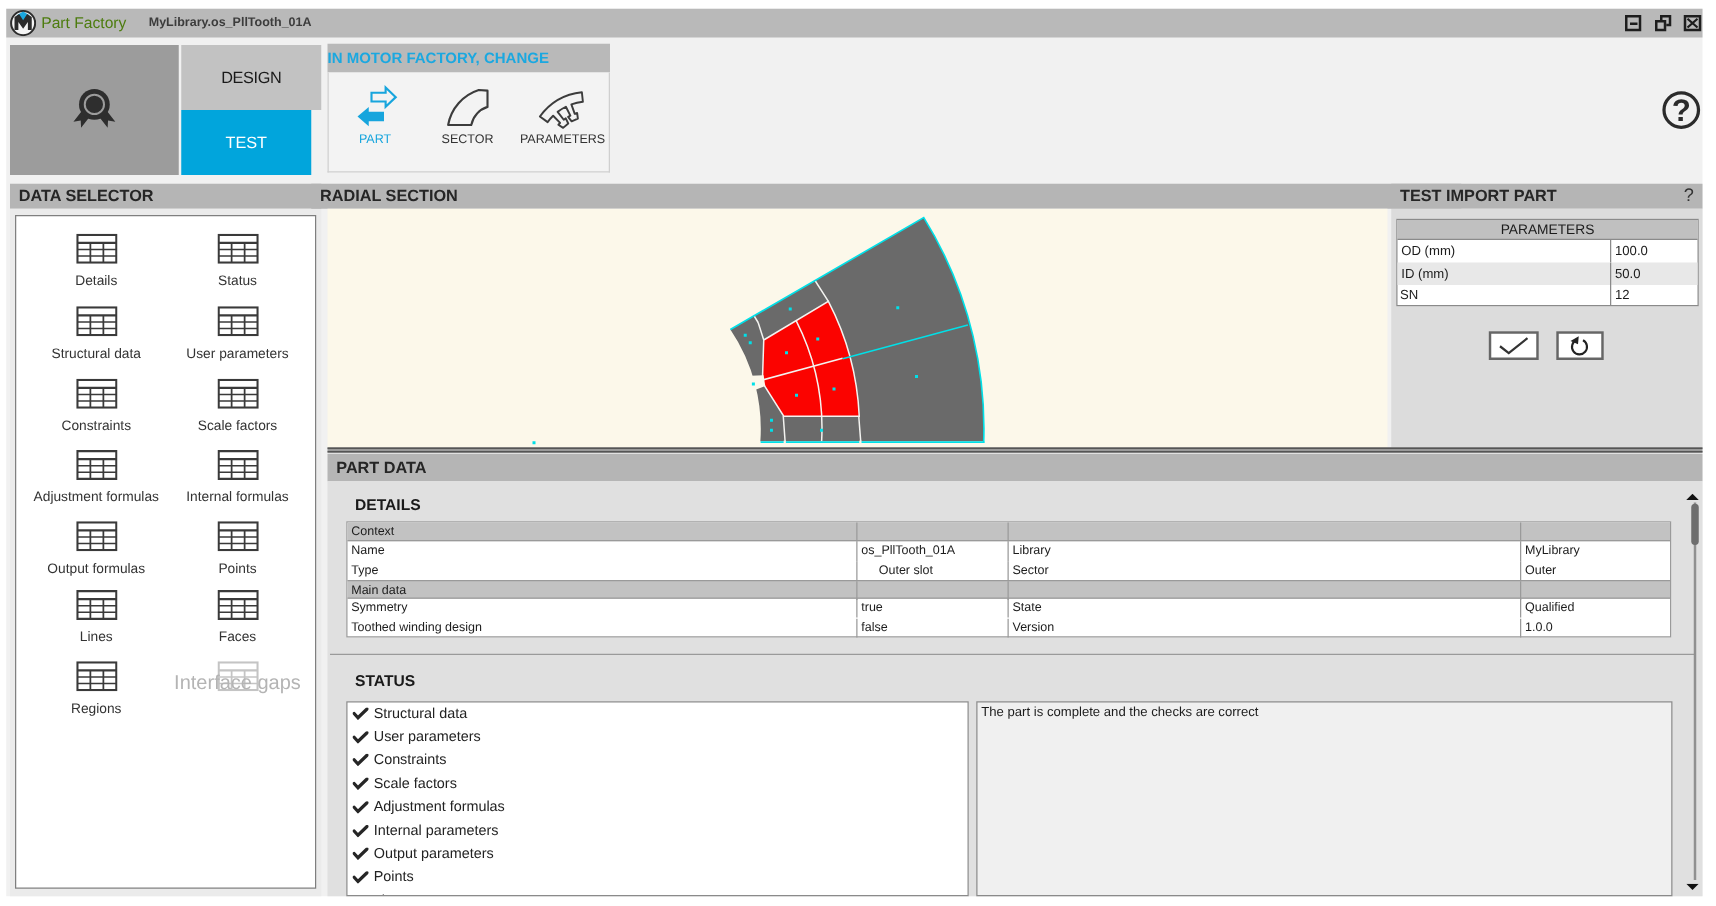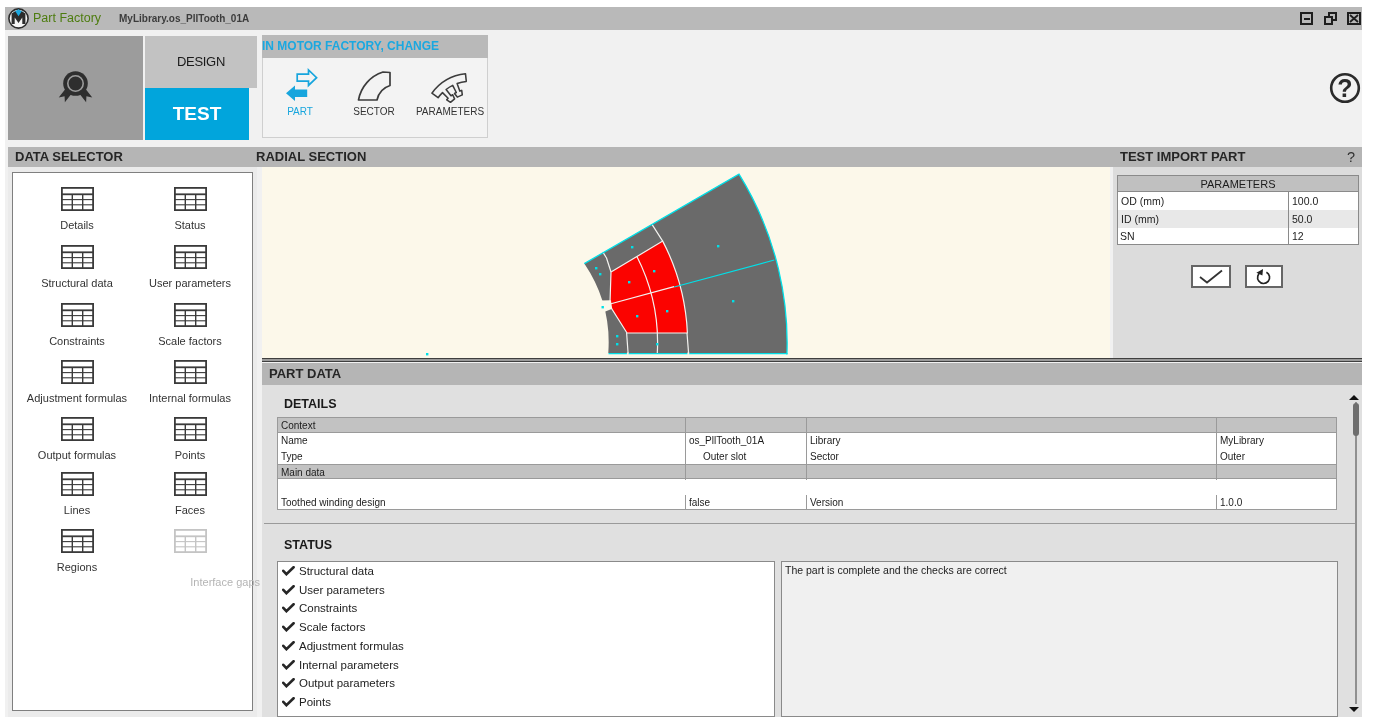--- a/index.html
+++ b/index.html
@@ -31,21 +31,21 @@
   <g transform="translate(14.5,24) rotate(38)">
       <path d="M-3.9,-4 L3.9,-4 L3.9,12.5 L0,8 L-3.9,12.5 Z" fill="#2e2e2e"></path>
     </g>
   <g transform="translate(26.5,24) rotate(-38)">
       <path d="M-3.9,-4 L3.9,-4 L3.9,12.5 L0,8 L-3.9,12.5 Z" fill="#2e2e2e"></path>
     </g>
   <circle cx="20.5" cy="17.5" r="12.3" fill="#2e2e2e"></circle>
   <circle cx="20.5" cy="17.5" r="7.7" fill="none" stroke="#9c9c9c" stroke-width="1.6"></circle>
 </svg>
 <div class="abs" style="left:145px;top:36px;width:112px;height:52px;background:#c2c2c2;text-align:center;line-height:52px;font-weight:normal;font-size:13px;letter-spacing:-0.3px;color:#1a1a1a">DESIGN</div>
-<div class="abs" style="left:145px;top:88px;width:104px;height:52px;background:#01a5dc;text-align:center;line-height:52px;font-weight:bold;font-size:19px;color:#fff">TEST</div>
+<div class="abs" style="left:145px;top:88px;width:104px;height:52px;background:#01a5dc;text-align:center;line-height:52px;font-weight:normal;font-size:13px;color:#fff">TEST</div>
 
 <div class="abs" style="left:262px;top:35px;width:226px;height:23px;background:#b9b9b9;text-align:left;line-height:23px;font-weight:bold;font-size:12px;color:#1ba8e0">IN MOTOR FACTORY, CHANGE</div>
 <div class="abs" style="left:262px;top:58px;width:226px;height:80px;background:#f3f3f3;border:1px solid #cfcfcf;border-top:none"></div>
 
 <svg class="abs" style="left:283px;top:68px" width="36" height="34" viewBox="0 0 36 34">
   <path d="M14.2,6.2 L25.5,6.2 L25.5,2 L33.6,9.7 L25.5,17.4 L25.5,13.2 L14.2,13.2 Z" fill="none" stroke="#17a5dd" stroke-width="1.7"></path>
   <path d="M24.2,21.4 L12,21.4 L12,17.5 L3,25.2 L12,32.9 L12,29 L24.2,29 Z" fill="#17a5dd"></path>
 </svg>
 <div class="abs" style="left:270px;top:106px;width:60px;text-align:center;font-size:10px;color:#17a5dd">PART</div>
 
@@ -215,21 +215,21 @@
     <svg class="abs" style="left:160.5px;top:355.5px" width="33" height="24" viewBox="0 0 33 24">
       <g stroke="#c4c4c4" fill="none">
         <rect x="0.9" y="0.9" width="31.2" height="22.2" stroke-width="1.8"></rect>
         <line x1="1" y1="7.3" x2="32" y2="7.3" stroke-width="1.8"></line>
         <line x1="1" y1="12.6" x2="32" y2="12.6" stroke-width="1.1"></line>
         <line x1="1" y1="17.8" x2="32" y2="17.8" stroke-width="1.1"></line>
         <line x1="11.3" y1="7.3" x2="11.3" y2="23" stroke-width="1.4"></line>
         <line x1="21.7" y1="7.3" x2="21.7" y2="23" stroke-width="1.4"></line>
       </g>
     </svg>
-    <div class="abs" style="left:107px;top:403px;width:140px;text-align:right;font-size:11px;color:#b4b4b4">Interface gaps</div>
+    <div class="abs" style="left:107px;top:365px;width:140px;text-align:center;font-size:16px;color:#b4b4b4">Interface gaps</div>
   </div>
 
 <div class="hdr" style="left:249px;top:147px;width:920px;height:20px">RADIAL SECTION</div>
 <div class="abs" style="left:262px;top:167px;width:848px;height:190.5px;background:#fcf8ea;overflow:hidden">
 <svg width="848" height="190.5" viewBox="0 0 848 190.5">
   <clipPath id="cutg">
         <rect x="0" y="0" width="848" height="185.9"></rect>
       </clipPath>
   <g clip-path="url(#cutg)">
   <path d="M322.3,96.6 L477.0,7.1 A320.5,320.5 0 0 1 523.9,203.9 L346.1,188.4 A142.0,142.0 0 0 0 322.3,96.6 Z" fill="#6a6a6a"></path>
@@ -309,20 +309,26 @@
       <span style="position:absolute;left:407px;width:121px;height:15.3px;line-height:15px;padding-left:17px;border-left:1px solid #9a9a9a;overflow:hidden">Outer slot</span>
       <span style="position:absolute;left:528px;width:410px;height:15.3px;line-height:15px;padding-left:3px;border-left:1px solid #9a9a9a;overflow:hidden">Sector</span>
       <span style="position:absolute;left:938px;width:120px;height:15.3px;line-height:15px;padding-left:3px;border-left:1px solid #9a9a9a;overflow:hidden">Outer</span>
     </div>
     <div style="position:absolute;left:0;top:45.9px;width:100%;height:15.3px;background:#c2c2c2;border-top:1px solid #9a9a9a;border-bottom:1px solid #9a9a9a">
       <span style="position:absolute;left:0px;width:407px;height:15.3px;line-height:15px;padding-left:3px;overflow:hidden">Main data</span>
       <span style="position:absolute;left:407px;width:121px;height:15.3px;line-height:15px;padding-left:3px;border-left:1px solid #9a9a9a;overflow:hidden"></span>
       <span style="position:absolute;left:528px;width:410px;height:15.3px;line-height:15px;padding-left:3px;border-left:1px solid #9a9a9a;overflow:hidden"></span>
       <span style="position:absolute;left:938px;width:120px;height:15.3px;line-height:15px;padding-left:3px;border-left:1px solid #9a9a9a;overflow:hidden"></span>
     </div>
+    <div style="position:absolute;left:0;top:61.2px;width:100%;height:15.3px;border-bottom:none">
+      <span style="position:absolute;left:0px;width:407px;height:15.3px;line-height:15px;padding-left:3px;overflow:hidden">Symmetry</span>
+      <span style="position:absolute;left:407px;width:121px;height:15.3px;line-height:15px;padding-left:3px;border-left:1px solid #9a9a9a;overflow:hidden">true</span>
+      <span style="position:absolute;left:528px;width:410px;height:15.3px;line-height:15px;padding-left:3px;border-left:1px solid #9a9a9a;overflow:hidden">State</span>
+      <span style="position:absolute;left:938px;width:120px;height:15.3px;line-height:15px;padding-left:3px;border-left:1px solid #9a9a9a;overflow:hidden">Qualified</span>
+    </div>
     <div style="position:absolute;left:0;top:76.5px;width:100%;height:15.3px;border-bottom:none">
       <span style="position:absolute;left:0px;width:407px;height:15.3px;line-height:15px;padding-left:3px;overflow:hidden">Toothed winding design</span>
       <span style="position:absolute;left:407px;width:121px;height:15.3px;line-height:15px;padding-left:3px;border-left:1px solid #9a9a9a;overflow:hidden">false</span>
       <span style="position:absolute;left:528px;width:410px;height:15.3px;line-height:15px;padding-left:3px;border-left:1px solid #9a9a9a;overflow:hidden">Version</span>
       <span style="position:absolute;left:938px;width:120px;height:15.3px;line-height:15px;padding-left:3px;border-left:1px solid #9a9a9a;overflow:hidden">1.0.0</span>
     </div>
   </div>
 <div class="abs" style="left:264px;top:523px;width:1092px;height:1px;background:#9a9a9a"></div>
 <div class="abs" style="left:284px;top:538px;font-size:12.5px;font-weight:bold;color:#1a1a1a">STATUS</div>
 <div class="abs" id="statusL" style="left:277px;top:561px;width:498px;height:156px;background:#fff;border:1px solid #8a8a8a;overflow:hidden">

